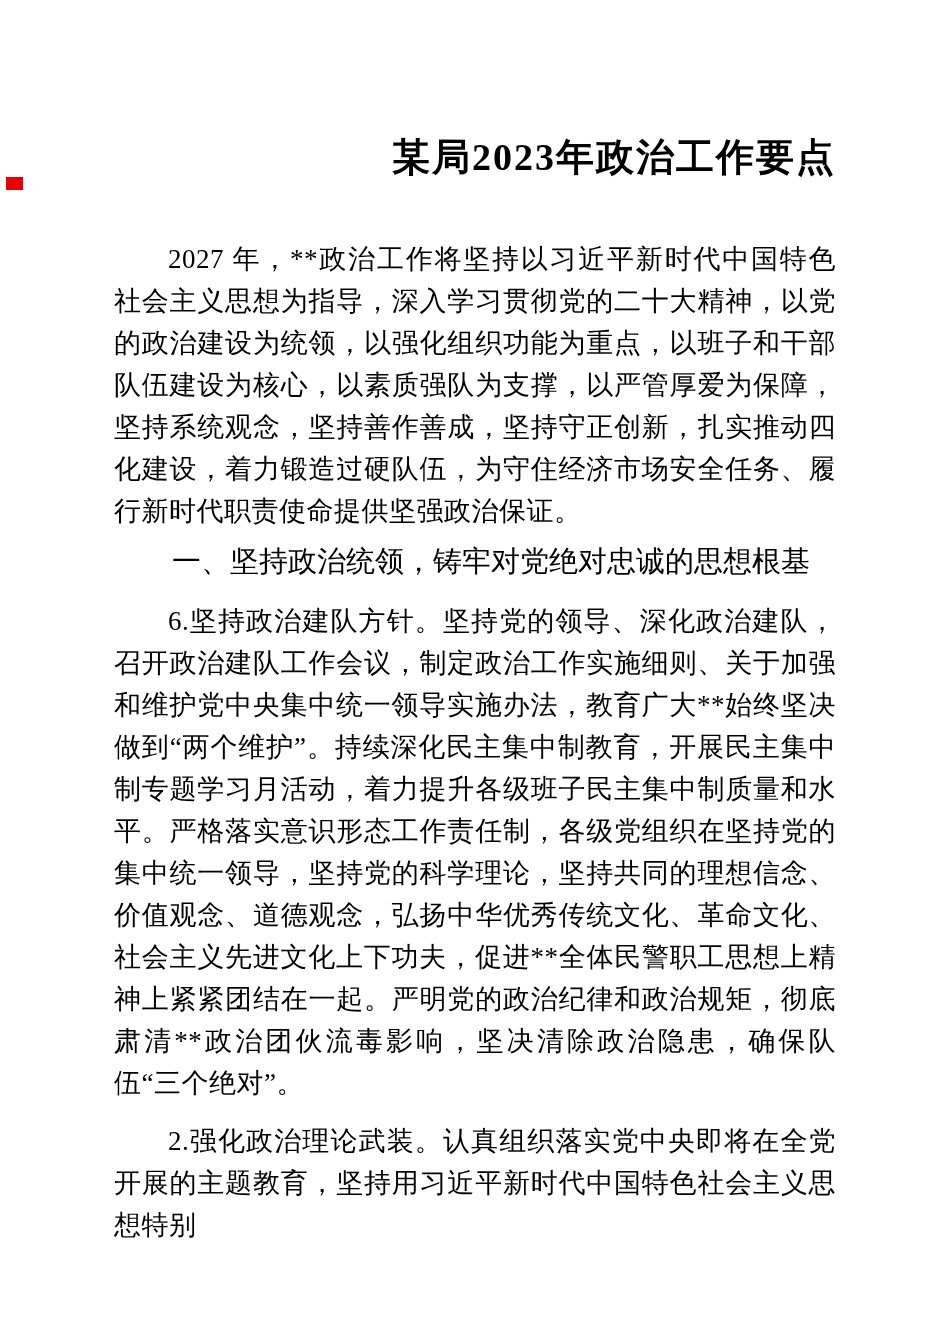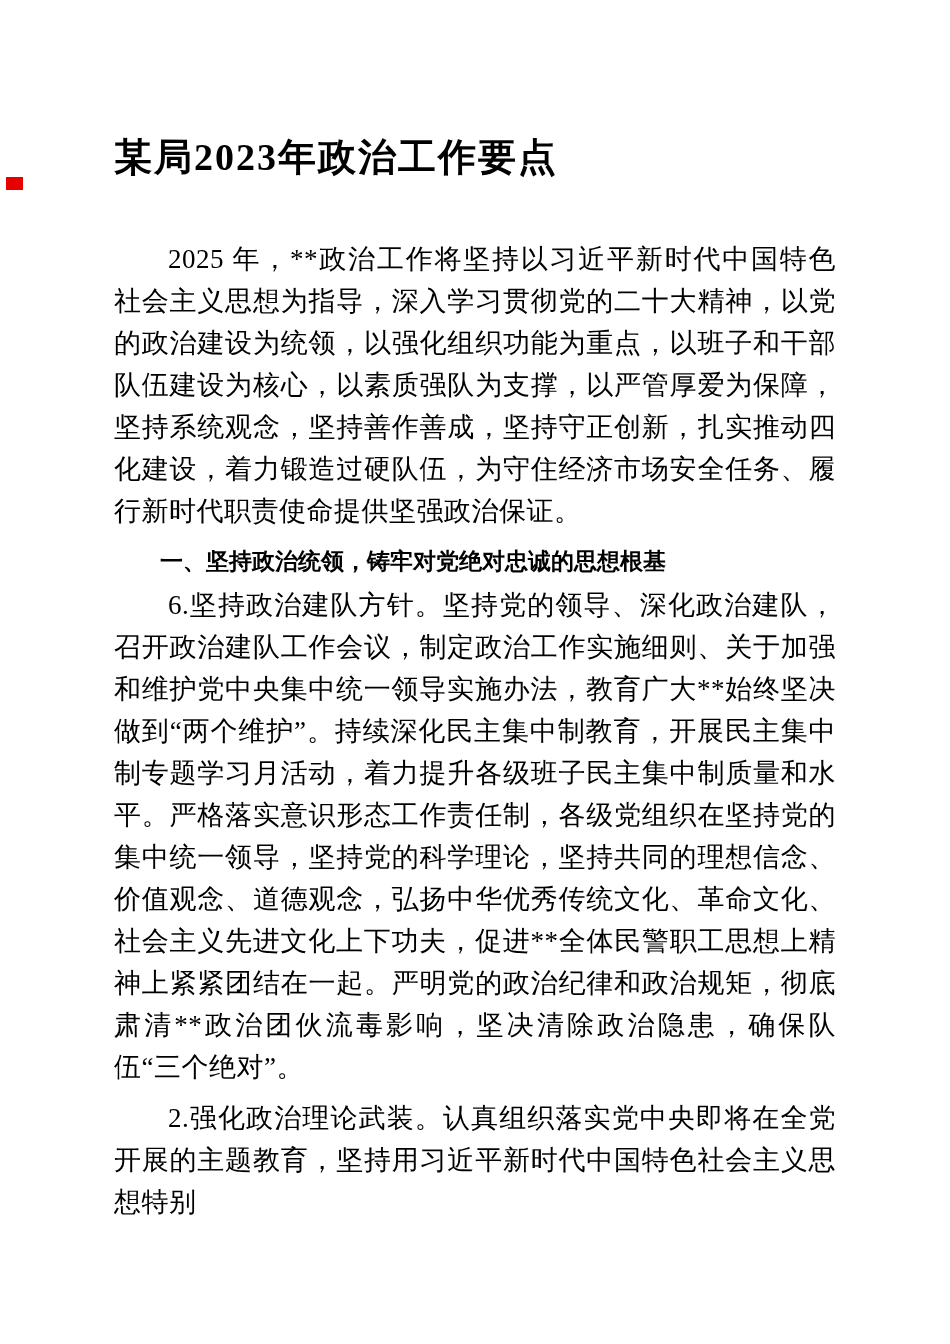--- a/index.html
+++ b/index.html
@@ -28,55 +28,55 @@
     top: 177px;
     width: 17px;
     height: 13px;
     background: #e60000;
     display: inline-block;
   }
   .doc-title {
     font-size: 38px;
     line-height: 50px;
     font-weight: bold;
-    text-align: left;
+    text-align: right;
     letter-spacing: 2px;
     margin: 0 0 56px 0;
     font-family: "Liberation Serif", "DejaVu Serif", serif;
   }
   .body-para {
     font-size: 27px;
     line-height: 42px;
     letter-spacing: 0.5px;
     text-align: justify;
     text-indent: 2em;
     margin: 0;
   }
   .section-heading {
-    font-size: 23px;
+    font-size: 29px;
     line-height: 42px;
-    font-weight: bold;
+    font-weight: normal;
     font-family: "Liberation Sans", "DejaVu Sans", sans-serif;
     text-indent: 2em;
-    margin: 8px 0 2px 0;
+    margin: 8px 0 18px 0;
   }
   .para-gap {
-    margin-top: 9px;
+    margin-top: 16px;
   }
 </style>
 </head>
 <body>
 
 <div class="page">
 
   <span class="annotation-marker"></span>
 
   <h1 class="doc-title">某局2023年政治工作要点</h1>
 
-  <p class="body-para">2025 年，**政治工作将坚持以习近平新时代中国特色社会主义思想为指导，深入学习贯彻党的二十大精神，以党的政治建设为统领，以强化组织功能为重点，以班子和干部队伍建设为核心，以素质强队为支撑，以严管厚爱为保障，坚持系统观念，坚持善作善成，坚持守正创新，扎实推动四化建设，着力锻造过硬队伍，为守住经济市场安全任务、履行新时代职责使命提供坚强政治保证。</p>
+  <p class="body-para">2027 年，**政治工作将坚持以习近平新时代中国特色社会主义思想为指导，深入学习贯彻党的二十大精神，以党的政治建设为统领，以强化组织功能为重点，以班子和干部队伍建设为核心，以素质强队为支撑，以严管厚爱为保障，坚持系统观念，坚持善作善成，坚持守正创新，扎实推动四化建设，着力锻造过硬队伍，为守住经济市场安全任务、履行新时代职责使命提供坚强政治保证。</p>
 
   <h2 class="section-heading">一、坚持政治统领，铸牢对党绝对忠诚的思想根基</h2>
 
   <p class="body-para">6.坚持政治建队方针。坚持党的领导、深化政治建队，召开政治建队工作会议，制定政治工作实施细则、关于加强和维护党中央集中统一领导实施办法，教育广大**始终坚决做到“两个维护”。持续深化民主集中制教育，开展民主集中制专题学习月活动，着力提升各级班子民主集中制质量和水平。严格落实意识形态工作责任制，各级党组织在坚持党的集中统一领导，坚持党的科学理论，坚持共同的理想信念、价值观念、道德观念，弘扬中华优秀传统文化、革命文化、社会主义先进文化上下功夫，促进**全体民警职工思想上精神上紧紧团结在一起。严明党的政治纪律和政治规矩，彻底肃清**政治团伙流毒影响，坚决清除政治隐患，确保队伍“三个绝对”。</p>
 
   <p class="body-para para-gap">2.强化政治理论武装。认真组织落实党中央即将在全党开展的主题教育，坚持用习近平新时代中国特色社会主义思想特别</p>
 
 </div>
 
 </body></html>

